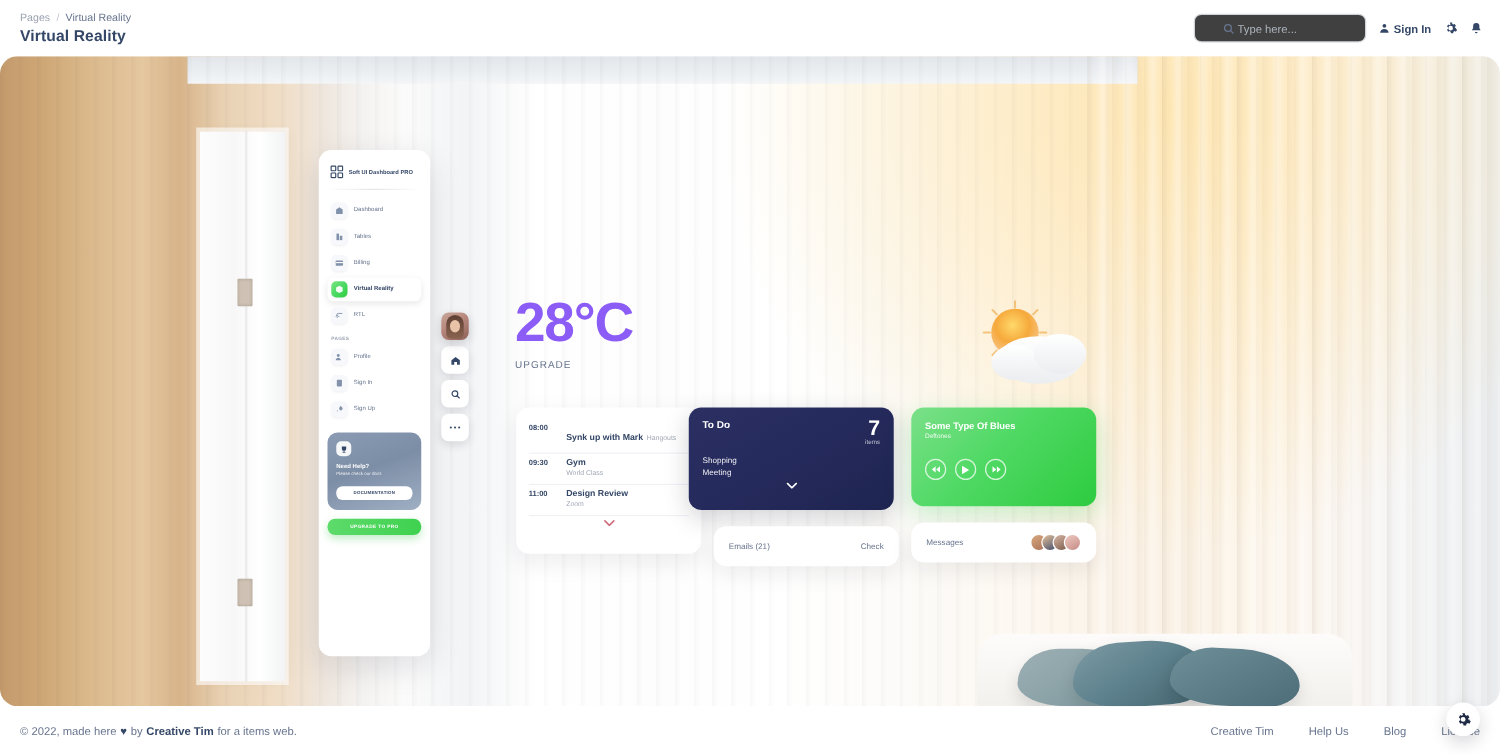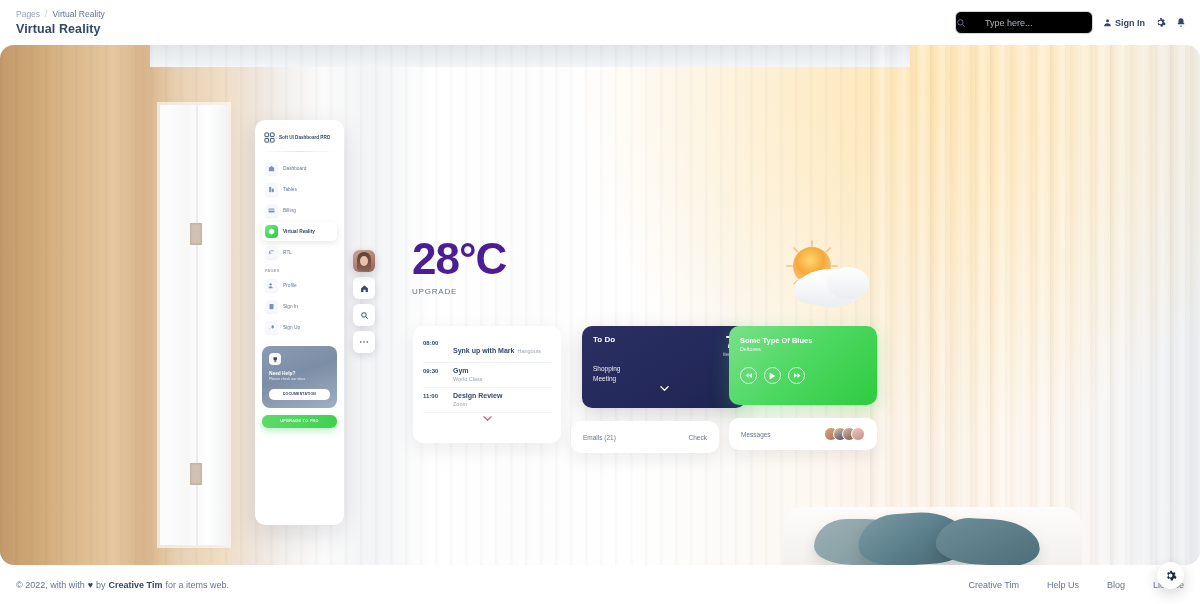--- a/index.html
+++ b/index.html
@@ -19,23 +19,23 @@
     padding: 0 14px 0 16px; background: #ffffff;
   }
   .topbar-left { display: flex; flex-direction: column; gap: 3px; }
   .breadcrumb { display: flex; align-items: center; gap: 5px; font-size: 8.5px; color: #9aa2b1; }
   .breadcrumb .crumb-sep { color: #c3c9d4; }
   .breadcrumb .crumb-current { color: #67748e; }
   .page-title { font-size: 12.5px; font-weight: bold; color: #344767; letter-spacing: .1px; }
 
   .topbar-right { display: flex; align-items: center; gap: 10px; }
   .search-box {
-    display: flex; align-items: center; gap: 19px;
-    width: 138px; height: 23px; padding: 0 0;
-    border: 1px solid #d2d6da; border-radius: 6px; background: #000000;
+    display: flex; align-items: center; gap: 2px;
+    width: 138px; height: 23px; padding: 0 22px;
+    border: 1px solid #d2d6da; border-radius: 6px; background: #404040;
   }
   .search-box input {
     border: none; outline: none; font-size: 9px; color: #8a93a3;
     font-family: "Liberation Sans", sans-serif; width: 100%; background: transparent;
   }
   .search-box input::placeholder { color: #adb5bd; }
   .signin { display: flex; align-items: center; gap: 3px; font-size: 9px; color: #344767; font-weight: bold; }
   .icon-btn { display: flex; align-items: center; justify-content: center; color: #344767; }
   svg { display: block; }
 
@@ -153,41 +153,41 @@
   .rail-avatar .hair { position: absolute; left: 4px; top: 2px; width: 14px; height: 19px; border-radius: 7px 7px 4px 4px; background: linear-gradient(180deg,#5d3f33,#8a6350); }
   .rail-avatar .face { position: absolute; left: 7px; top: 6px; width: 8px; height: 10px; border-radius: 50%; background: #e8c3a8; }
   .rail-btn {
     width: 22px; height: 22px; border-radius: 6px; background: #ffffff;
     display: flex; align-items: center; justify-content: center;
     box-shadow: 0 3px 8px rgba(20,20,40,.12); color: #344767;
   }
 
   
   .weather { position: absolute; left: 412px; top: 192px; }
-  .temp { font-size: 44px; font-weight: bold; color: #4c1d95; line-height: 1; letter-spacing: -1px; }
+  .temp { font-size: 44px; font-weight: bold; color: #8b5cf6; line-height: 1; letter-spacing: -1px; }
   .temp-sub { font-size: 8px; color: #67748e; letter-spacing: .8px; margin-top: 6px; }
   .weather-icon { position: absolute; left: 768px; top: 188px; width: 110px; height: 78px; }
 
   
   .card { border-radius: 10px; position: absolute; }
   .schedule {
     left: 413px; top: 281px; width: 148px; height: 117px;
     background: #ffffff; box-shadow: 0 6px 20px rgba(20,20,40,.08);
     padding: 9px 10px 0 10px;
   }
   .sch-row { display: flex; gap: 8px; align-items: flex-start; padding: 4px 0 5px 0; border-bottom: 1px solid #f1f2f6; }
   .sch-row:last-of-type { border-bottom: none; }
   .sch-time { font-size: 6px; font-weight: bold; color: #344767; width: 22px; flex: 0 0 22px; padding-top: 1px; }
   .sch-title { font-size: 7px; font-weight: bold; color: #344767; }
   .sch-meta { font-size: 5.5px; color: #a0a7b6; margin-left: 3px; font-weight: normal; }
   .sch-meta-block { font-size: 5.5px; color: #a0a7b6; margin-top: 2px; }
   .chev-row { display: flex; justify-content: center; padding: 3px 0 4px 0; }
 
   .todo {
-    left: 582px; top: 281px; width: 164px; height: 82px;
+    left: 551px; top: 281px; width: 164px; height: 82px;
     background: linear-gradient(150deg,#2b2f62 0%, #252a5c 50%, #1e2450 100%);
     box-shadow: 0 6px 20px rgba(20,20,40,.18);
     padding: 9px 11px; color: #fff;
   }
   .todo-head { display: flex; justify-content: space-between; align-items: flex-start; }
   .todo-title { font-size: 8px; font-weight: bold; }
   .todo-count { font-size: 17px; font-weight: bold; line-height: .9; text-align: right; }
   .todo-count-label { font-size: 5px; color: rgba(255,255,255,.7); text-align: right; margin-top: 1px; }
   .todo-list { margin-top: 8px; display: flex; flex-direction: column; gap: 3px; }
   .todo-item { font-size: 6.5px; color: rgba(255,255,255,.92); }
@@ -559,21 +559,21 @@
         <span class="av av1"></span>
         <span class="av av2"></span>
         <span class="av av3"></span>
         <span class="av av4"></span>
       </span>
     </div>
   </div>
 
   <div class="footer">
     <div class="footer-left">
-      <span>© 2022, with with</span>
+      <span>© 2022, made here</span>
       <span class="heart">♥</span>
       <span>by</span>
       <span class="brandlink">Creative Tim</span>
       <span>for a items web.</span>
     </div>
     <div class="footer-links">
       <span>Creative Tim</span>
       <span>Help Us</span>
       <span>Blog</span>
       <span>License</span>

